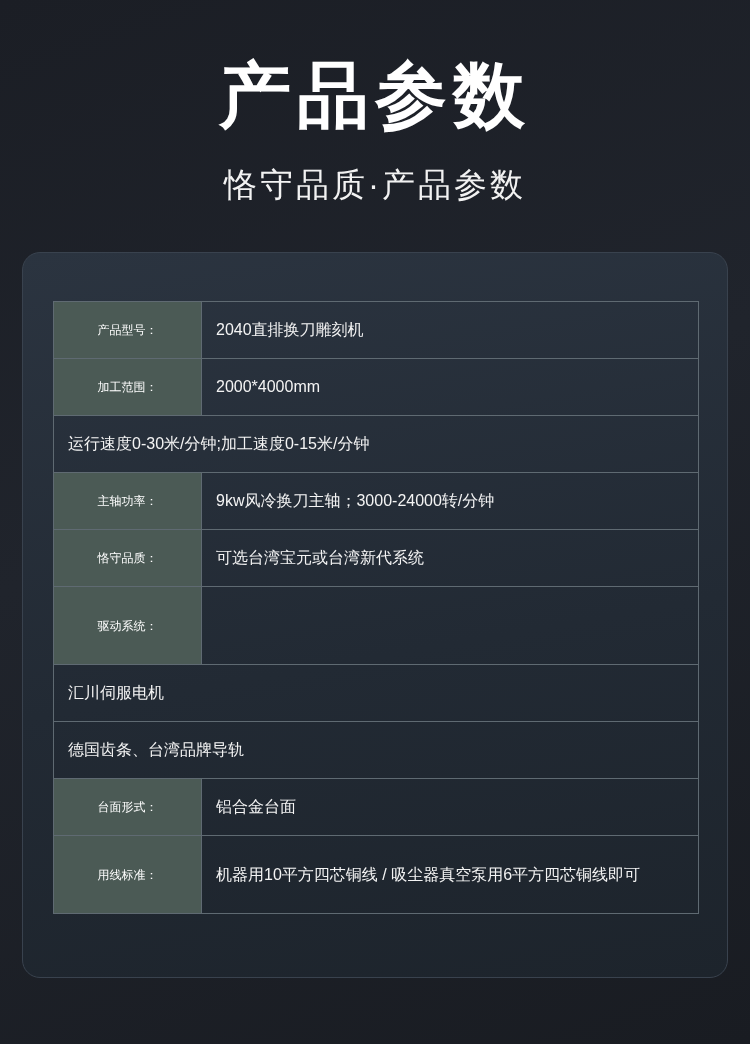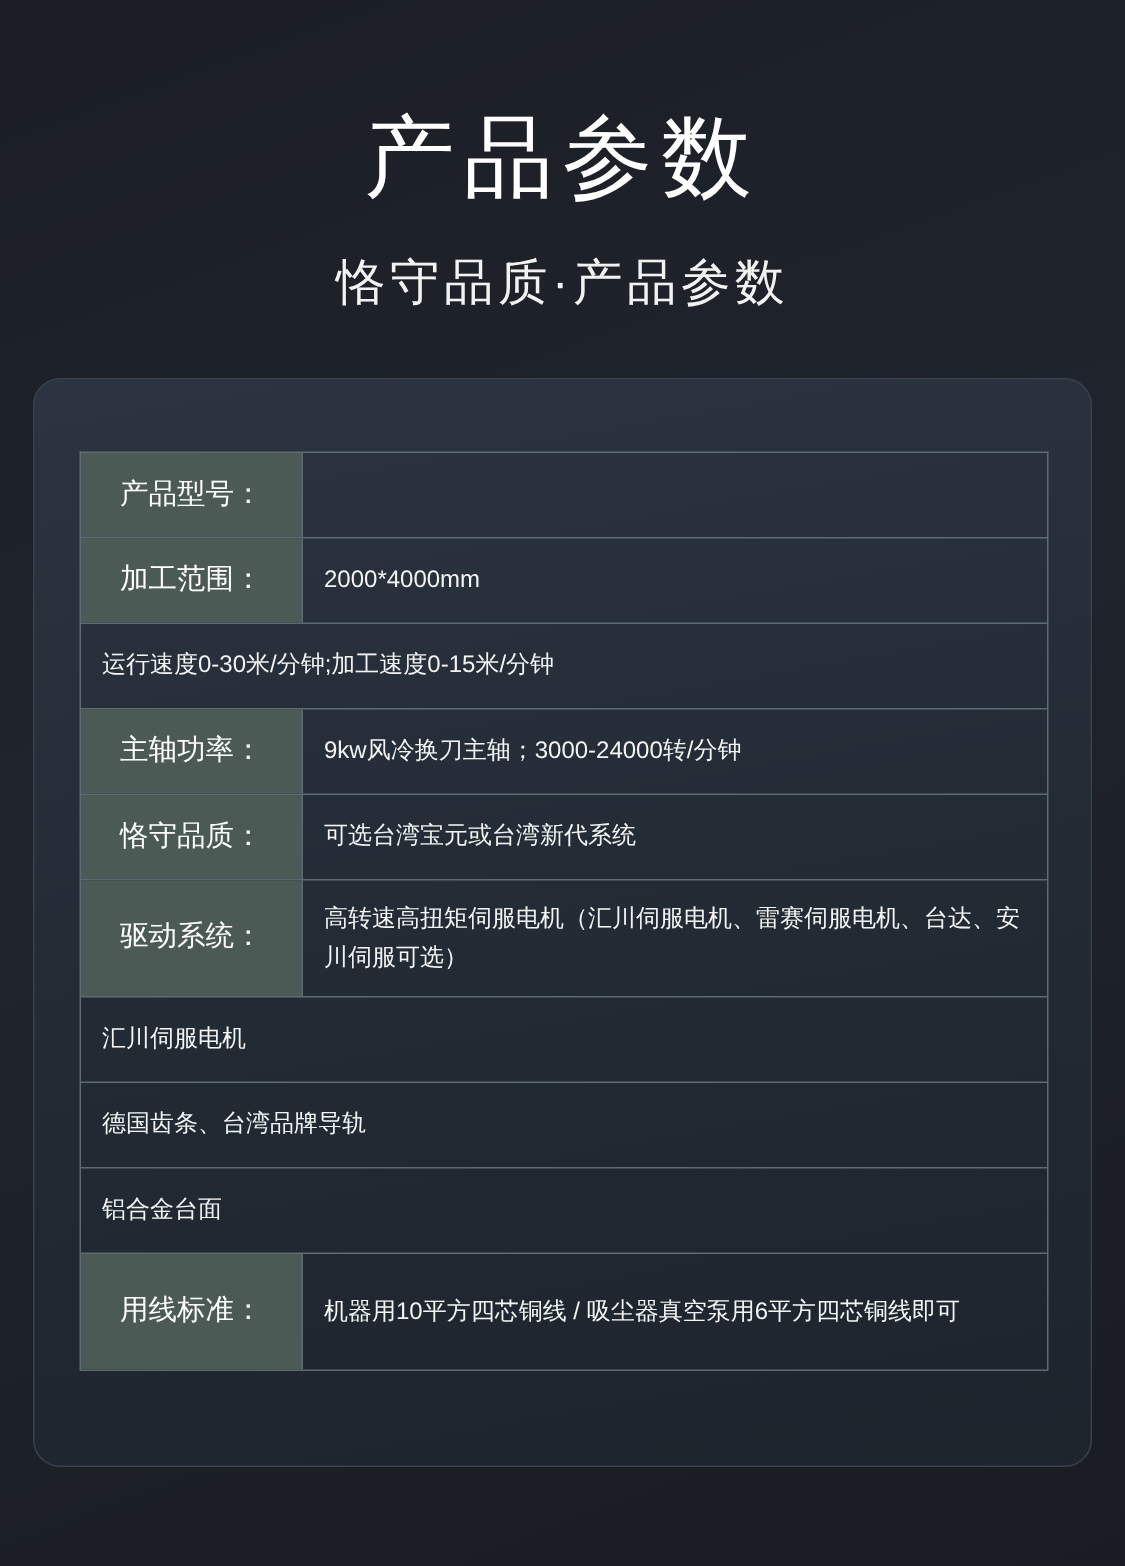--- a/index.html
+++ b/index.html
@@ -20,26 +20,26 @@
     position: relative;
     width: 750px;
     height: 1044px;
     background: linear-gradient(160deg, #1b1e25 0%, #20242c 45%, #191c22 100%);
   }
   .header {
     padding-top: 56px;
     text-align: center;
   }
   .main-title {
-    font-size: 60px;
-    font-weight: normal;
+    font-size: 72px;
+    font-weight: bold;
     letter-spacing: 6px;
     color: #ffffff;
     line-height: 1.1;
-    margin: 16px;
+    margin: 0;
   }
   .sub-title {
     margin-top: 28px;
     font-size: 33px;
     letter-spacing: 3px;
     color: #f2f2f2;
     font-weight: normal;
   }
   .card {
     position: absolute;
@@ -62,21 +62,21 @@
   .row {
     display: flex;
     border-bottom: 1px solid #5f6a72;
     min-height: 57px;
   }
   .cell-label {
     width: 148px;
     flex: 0 0 148px;
     background: #4b5a55;
     color: #ffffff;
-    font-size: 19px;
+    font-size: 12px;
     display: flex;
     align-items: center;
     justify-content: center;
     text-align: center;
     border-right: 1px solid #5f6a72;
     padding: 10px 4px;
     line-height: 1.5;
   }
   .cell-value {
     flex: 1 1 auto;
@@ -97,20 +97,21 @@
   <div class="header">
     <div class="main-title">产品参数</div>
     <div class="sub-title">恪守品质·产品参数</div>
   </div>
 
   <div class="card">
     <div class="table-wrap">
 
       <div class="row">
         <div class="cell-label">产品型号：</div>
+        <div class="cell-value">2040直排换刀雕刻机</div>
       </div>
 
       <div class="row">
         <div class="cell-label">加工范围：</div>
         <div class="cell-value">2000*4000mm</div>
       </div>
 
       <div class="row">
         <div class="cell-value">运行速度0-30米/分钟;加工速度0-15米/分钟</div>
       </div>
@@ -120,32 +121,32 @@
         <div class="cell-value">9kw风冷换刀主轴；3000-24000转/分钟</div>
       </div>
 
       <div class="row">
         <div class="cell-label">恪守品质：</div>
         <div class="cell-value">可选台湾宝元或台湾新代系统</div>
       </div>
 
       <div class="row tall">
         <div class="cell-label">驱动系统：</div>
-        <div class="cell-value">高转速高扭矩伺服电机（汇川伺服电机、雷赛伺服电机、台达、安川伺服可选）</div>
       </div>
 
       <div class="row">
         <div class="cell-value">汇川伺服电机</div>
       </div>
 
       <div class="row">
         <div class="cell-value">德国齿条、台湾品牌导轨</div>
       </div>
 
       <div class="row">
+        <div class="cell-label">台面形式：</div>
         <div class="cell-value">铝合金台面</div>
       </div>
 
       <div class="row tall">
         <div class="cell-label">用线标准：</div>
         <div class="cell-value">机器用10平方四芯铜线 / 吸尘器真空泵用6平方四芯铜线即可</div>
       </div>
 
     </div>
   </div>

